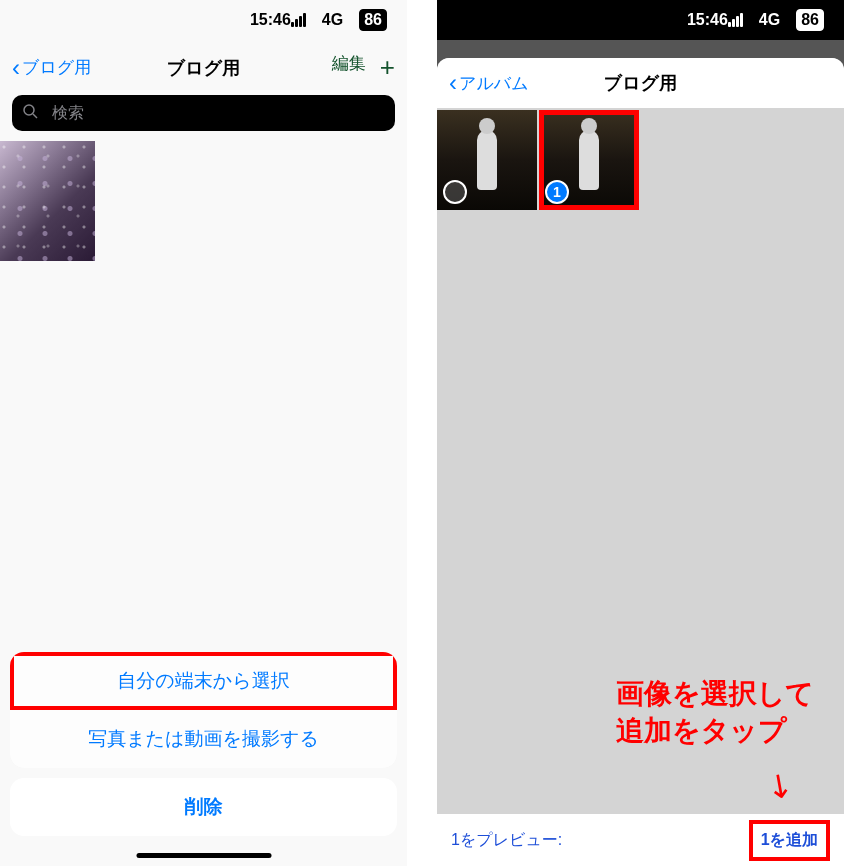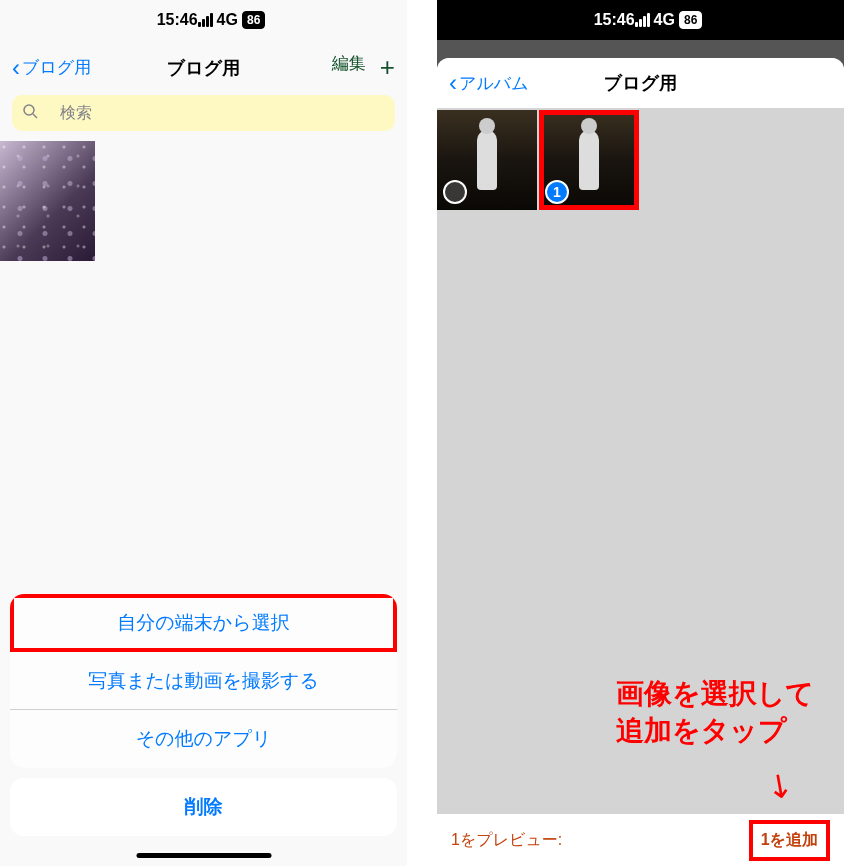--- a/index.html
+++ b/index.html
@@ -27,54 +27,54 @@
       background: #f9f9f9;
     }
     .phone-right {
       background: #d4d4d4;
     }
     
     
     .status-bar {
       height: 40px;
       display: flex;
-      justify-content: center;
+      justify-content: flex-end;
       align-items: center;
       padding: 0 20px 0 35px;
       font-size: 16px;
       font-weight: 600;
     }
     .status-bar-right .status-bar {
       background: #000;
       color: #fff;
     }
     .status-right {
       display: flex;
       align-items: center;
-      gap: 4px;
+      gap: 16px;
     }
     .signal-bars {
       display: flex;
       gap: 1px;
       align-items: flex-end;
     }
     .signal-bars span {
       width: 3px;
       background: currentColor;
       border-radius: 1px;
     }
     .signal-bars span:nth-child(1) { height: 5px; }
     .signal-bars span:nth-child(2) { height: 8px; }
     .signal-bars span:nth-child(3) { height: 11px; }
     .signal-bars span:nth-child(4) { height: 14px; }
     .battery {
       border: 1px solid currentColor;
       border-radius: 4px;
       padding: 1px 4px;
-      font-size: 12px;
+      font-size: 16px;
       font-weight: 700;
       position: relative;
       background: currentColor;
     }
     .battery-text {
       color: #fff;
     }
     .phone-right .battery-text {
       color: #000;
     }
@@ -110,26 +110,26 @@
     }
     .plus-icon {
       font-size: 26px;
       font-weight: 300;
     }
     
     
     .search-bar {
       margin: 0 12px 10px;
       height: 36px;
-      background: #fef9c3;
+      background: #000000;
       border-radius: 10px;
       display: flex;
       align-items: center;
       padding: 0 10px;
-      gap: 22px;
+      gap: 14px;
       color: #838388;
     }
     .search-icon svg {
       width: 16px;
       height: 16px;
     }
     
     
     .media-grid {
       padding: 0 0;
@@ -298,21 +298,21 @@
       position: absolute;
       bottom: 0;
       left: 0;
       right: 0;
       height: 52px;
       background: #fff;
       display: flex;
       align-items: center;
       justify-content: space-between;
       padding: 0 14px;
-      color: #c2410c;
+      color: #1d4ed8;
       font-size: 16px;
     }
     .add-button {
       font-weight: 600;
       border: 4px solid #ff0000;
       padding: 6px 8px;
       text-align: center;
     }
     
     
@@ -381,21 +381,20 @@
   </div>
 
   <div class="media-grid">
     <div class="media-thumb"></div>
   </div>
 
   <div class="action-sheet">
     <div class="action-group">
       <div class="action-item highlighted">自分の端末から選択</div>
       <div class="action-item">写真または動画を撮影する</div>
-      <div class="action-item">その他のアプリ</div>
     </div>
     <div class="action-cancel">削除</div>
   </div>
 
   <div class="home-indicator"></div>
 </div>
 
 <div class="phone phone-right status-bar-right">
   <div class="status-bar">
     <span>15:46</span>

